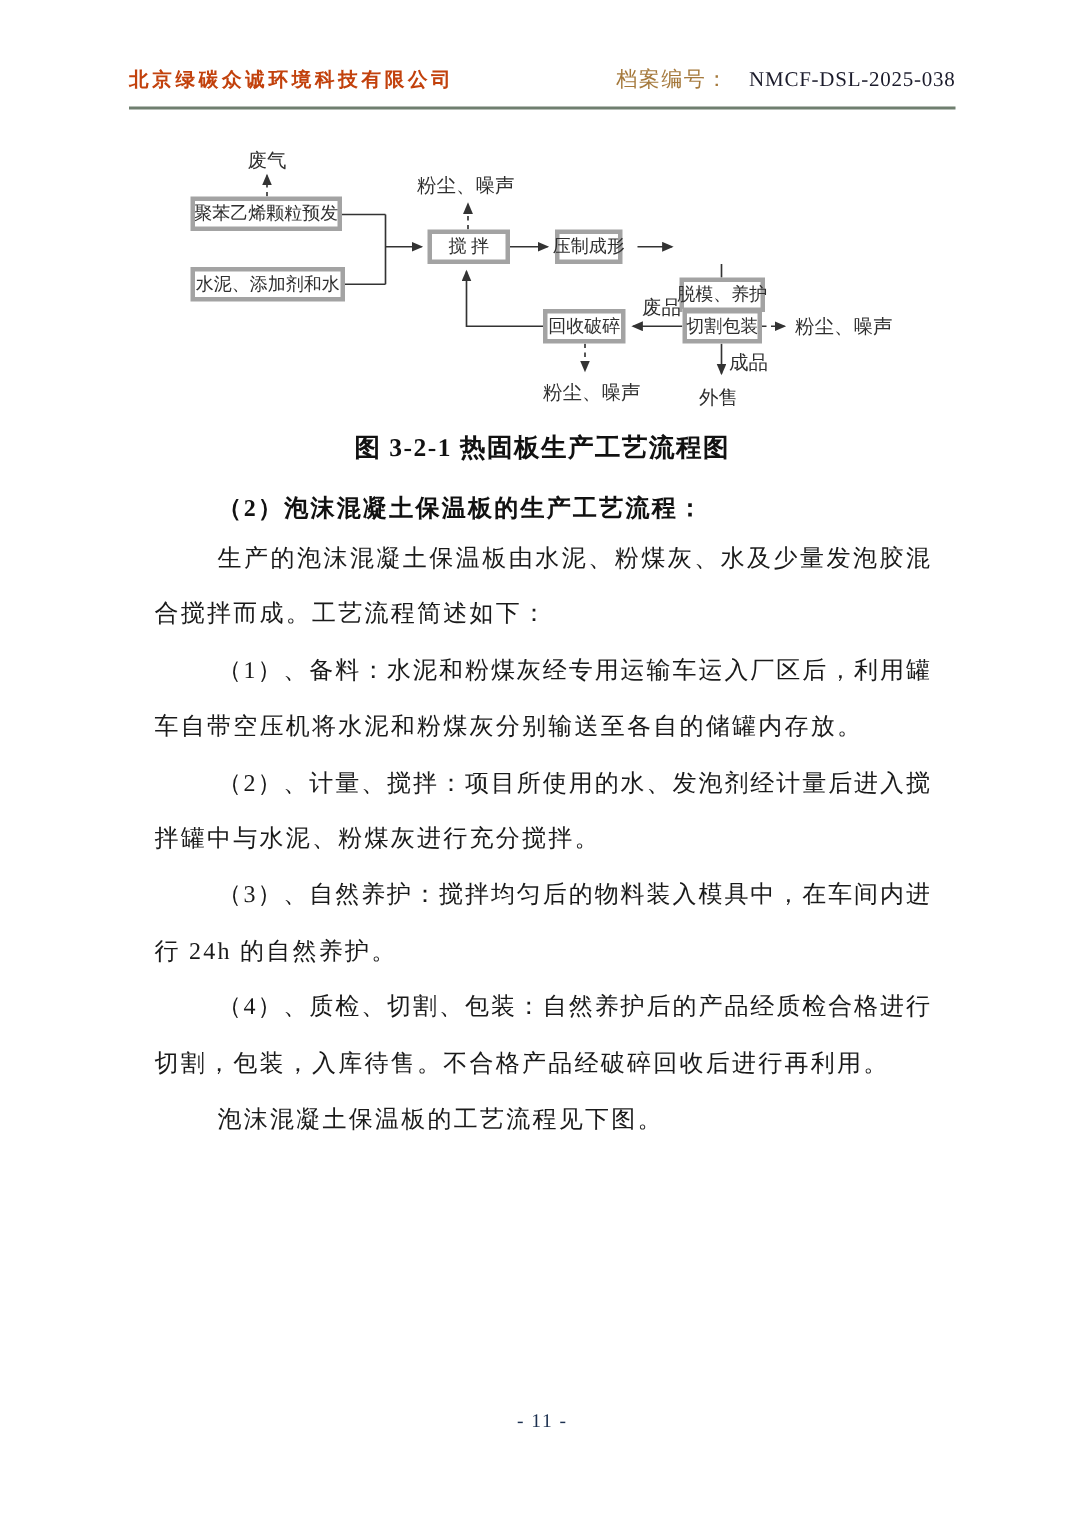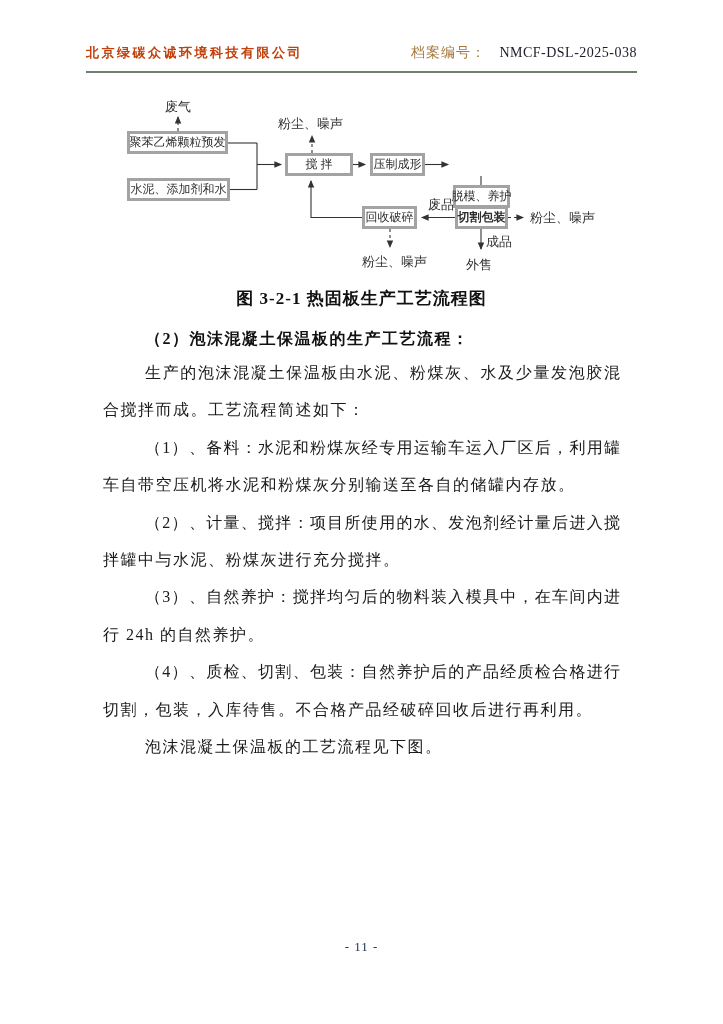--- a/index.html
+++ b/index.html
@@ -96,25 +96,25 @@
         <path d="M408,129.5 H423" marker-end="url(#arr)"></path>
       </g>
     </g>
   </svg>
 
   <div class="fc-label" style="left:58px;top:10px;width:40px;text-align:center;">废气</div>
   <div class="fc-label" style="left:178px;top:27px;">粉尘、噪声</div>
 
   <div class="fc-box" style="left:27px;top:43px;width:101px;height:23px;">聚苯乙烯颗粒预发</div>
   <div class="fc-box" style="left:27px;top:90px;width:103px;height:23px;">水泥、添加剂和水</div>
-  <div class="fc-box" style="left:185px;top:65px;width:68px;height:23px;">搅 拌</div>
-  <div class="fc-box" style="left:270px;top:65px;width:55px;height:23px;">压制成形</div>
+  <div class="fc-box" style="left:185px;top:65px;width:55px;height:23px;">搅 拌</div>
+  <div class="fc-box" style="left:270px;top:65px;width:45px;height:23px;">压制成形</div>
   <div class="fc-box" style="left:353px;top:65px;width:57px;height:23px;margin-top:32px;">脱模、养护</div>
   <div class="fc-box" style="left:262px;top:118px;width:55px;height:23px;">回收破碎</div>
-  <div class="fc-box" style="left:355px;top:118px;width:53px;height:23px;font-weight:bold;">切割包装</div>
+  <div class="fc-box" style="left:355px;top:118px;width:53px;height:23px;">切割包装</div>
 
   <div class="fc-label" style="left:328px;top:108px;">废品</div>
   <div class="fc-label" style="left:430px;top:121px;">粉尘、噪声</div>
   <div class="fc-label" style="left:386px;top:145px;">成品</div>
   <div class="fc-label" style="left:366px;top:168px;">外售</div>
   <div class="fc-label" style="left:262px;top:165px;">粉尘、噪声</div>
 </div>
 
 <div class="figure-caption">图 3-2-1 热固板生产工艺流程图</div>
 <div class="section-heading">（2）泡沫混凝土保温板的生产工艺流程：</div>

